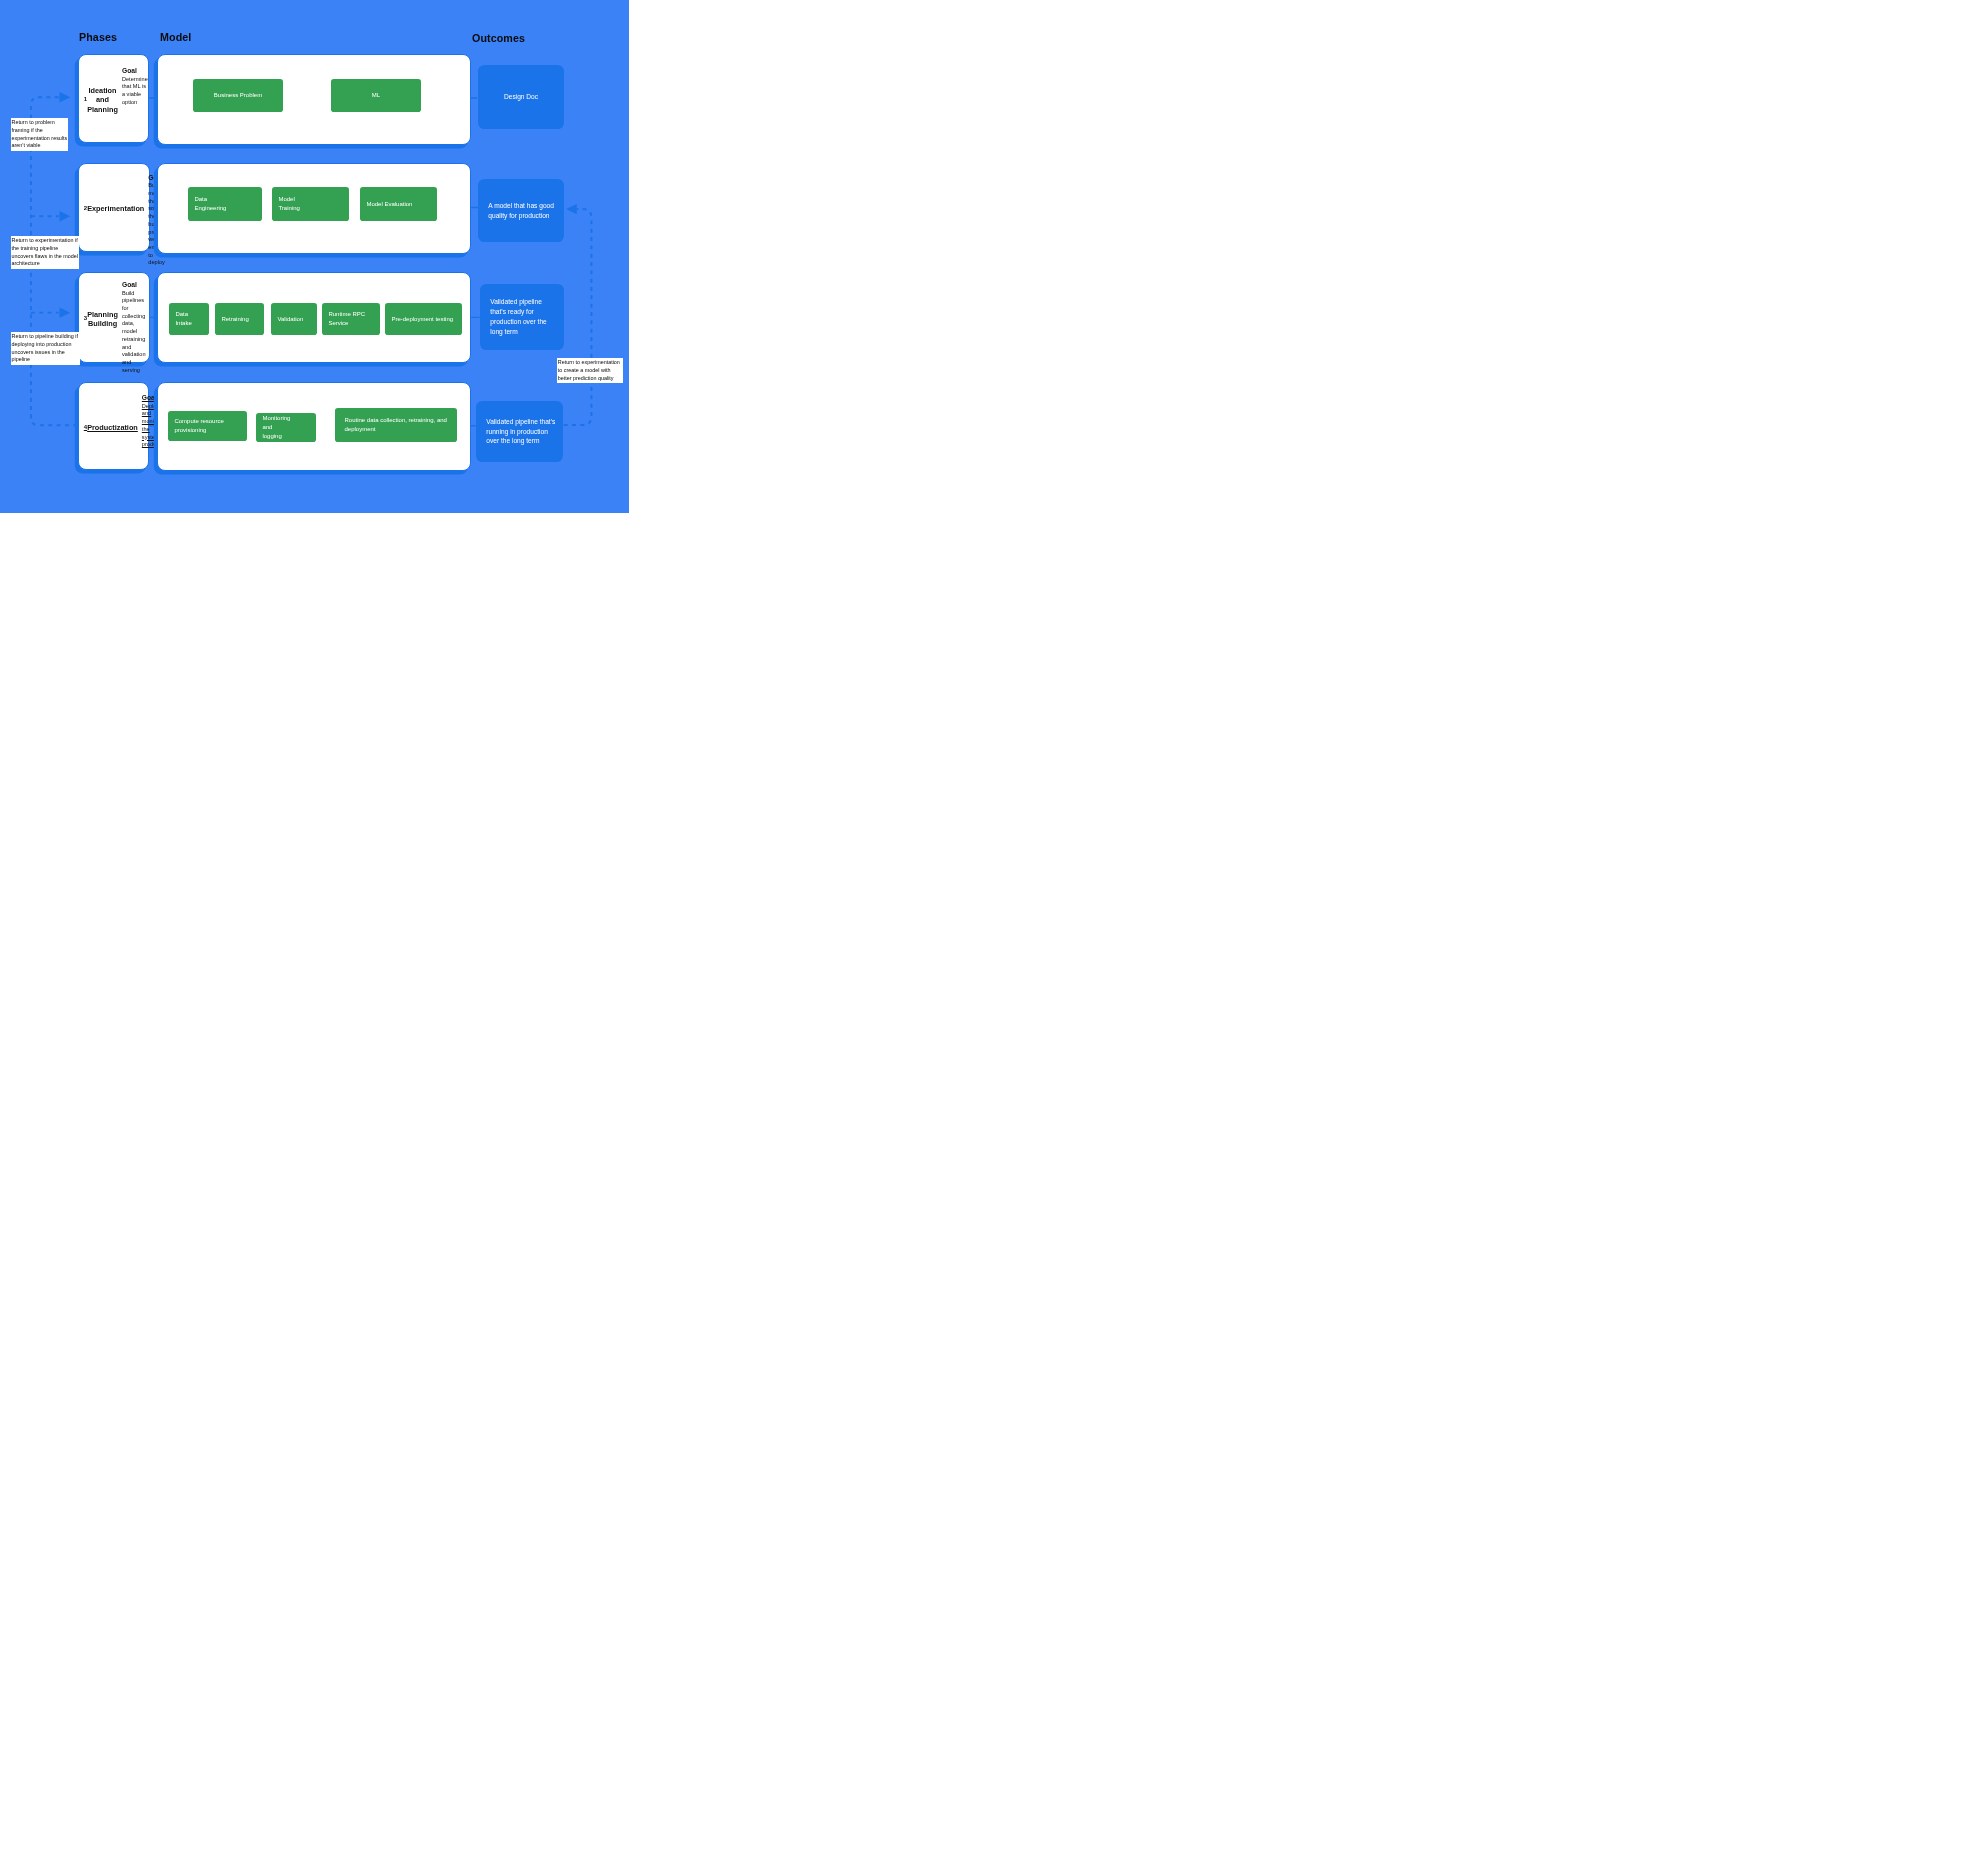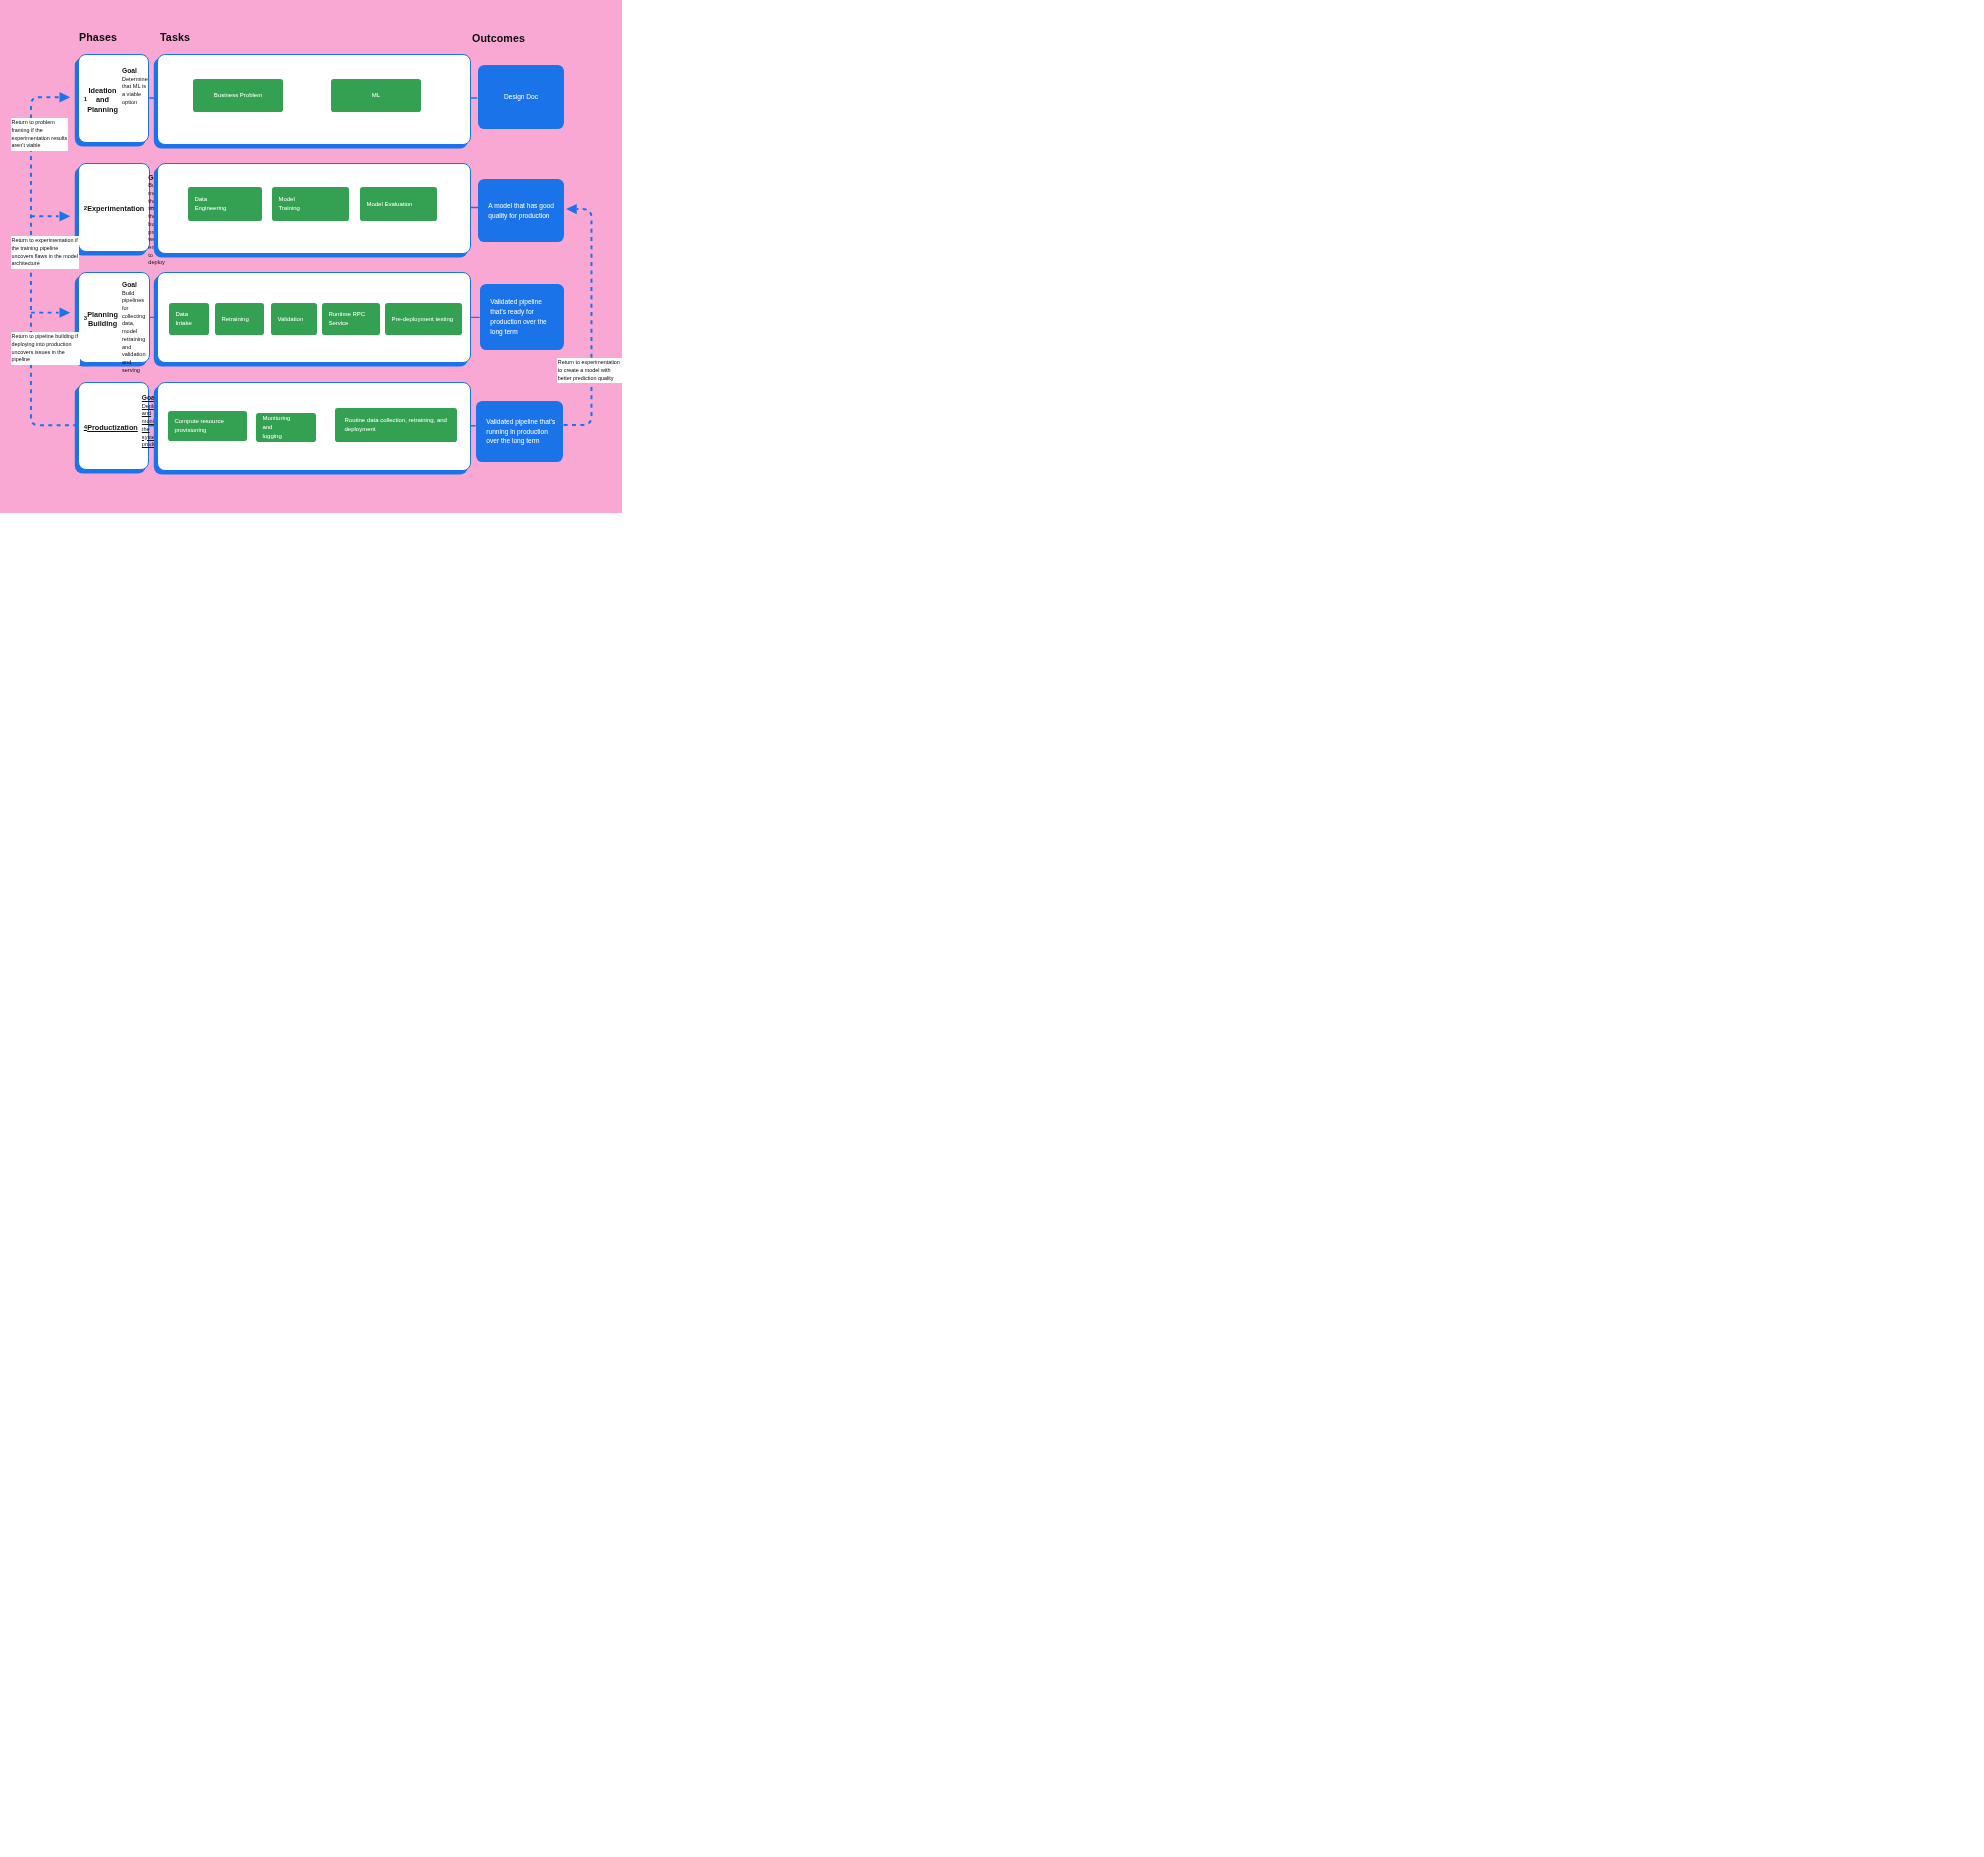--- a/index.html
+++ b/index.html
@@ -1,17 +1,17 @@
 <!DOCTYPE html>
 <html style="font-size:6.4px"><head>
 <meta charset="utf-8">
 <style>
   html,body{margin:0;padding:0;background:#ffffff;}
   body{font-family:"Liberation Sans", sans-serif;color:#111;}
-  .canvas{position:relative;width:622px;height:513px;background:#f9a8d4;overflow:hidden;}
+  .canvas{position:relative;width:622px;height:513px;background:#3b82f6;overflow:hidden;padding-left:7px;}
   .hdr{position:absolute;font-weight:bold;font-size:10.7px;color:#0b0b0b;letter-spacing:0.1px;}
   svg.wires{position:absolute;left:0;top:0;z-index:1;}
   
   .phase{position:absolute;background:#fff;border:1.6px solid #1a73e8;border-radius:8px;
          box-shadow:-3.2px 3.6px 0 0 #1a73e8;z-index:2;box-sizing:border-box;
          display:flex;flex-direction:row;align-items:center;padding:4px 4.8px;}
   .phase .num{font-weight:bold;font-size:6px;margin-top:1.6px;}
   .phase .title{font-weight:bold;font-size:7.3px;text-align:center;line-height:1.3;margin-top:3.2px;}
   .phase .goalblk{align-self:flex-start;margin-top:8px;padding-left:4px;padding-right:0.8px;}
   .phase .goal-label{font-weight:bold;font-size:6.7px;margin-bottom:1.6px;}
@@ -35,21 +35,21 @@
   
   .note{position:absolute;background:#ffffff;font-size:5.4px;line-height:1.42;z-index:4;
         color:#0b0b0b;padding:1.2px 0.8px;}
 </style>
 </head>
 <body>
 
 <div class="canvas">
 
   <div class="hdr" style="left:79px;top:31px;">Phases</div>
-  <div class="hdr" style="left:160px;top:31px;">Tasks</div>
+  <div class="hdr" style="left:160px;top:31px;">Model</div>
   <div class="hdr" style="left:472px;top:32px;text-align:right;">Outcomes</div>
 
   <svg class="wires" width="622" height="513" viewBox="0 0 1568 1293">
 
     <path d="M376 247 H395 M1185 247 H1203 M378 523 H395 M1185 523 H1205 M378 800 H395 M1185 800 H1209 M376 1073 H395 M1185 1073 H1199" stroke="#1a73e8" stroke-width="3.5" fill="none"></path>
 
     <path d="M148 245 H98 Q78 245 78 265 V1052 Q78 1072 98 1072 H194" stroke="#1a73e8" stroke-width="5" fill="none" stroke-dasharray="10 11"></path>
     <path d="M78 545 H148 M78 788 H148" stroke="#1a73e8" stroke-width="5" fill="none" stroke-dasharray="10 11"></path>
     <polygon points="150,232 177,245 150,258" fill="#1a73e8"></polygon>
     <polygon points="150,532 177,545 150,558" fill="#1a73e8"></polygon>

